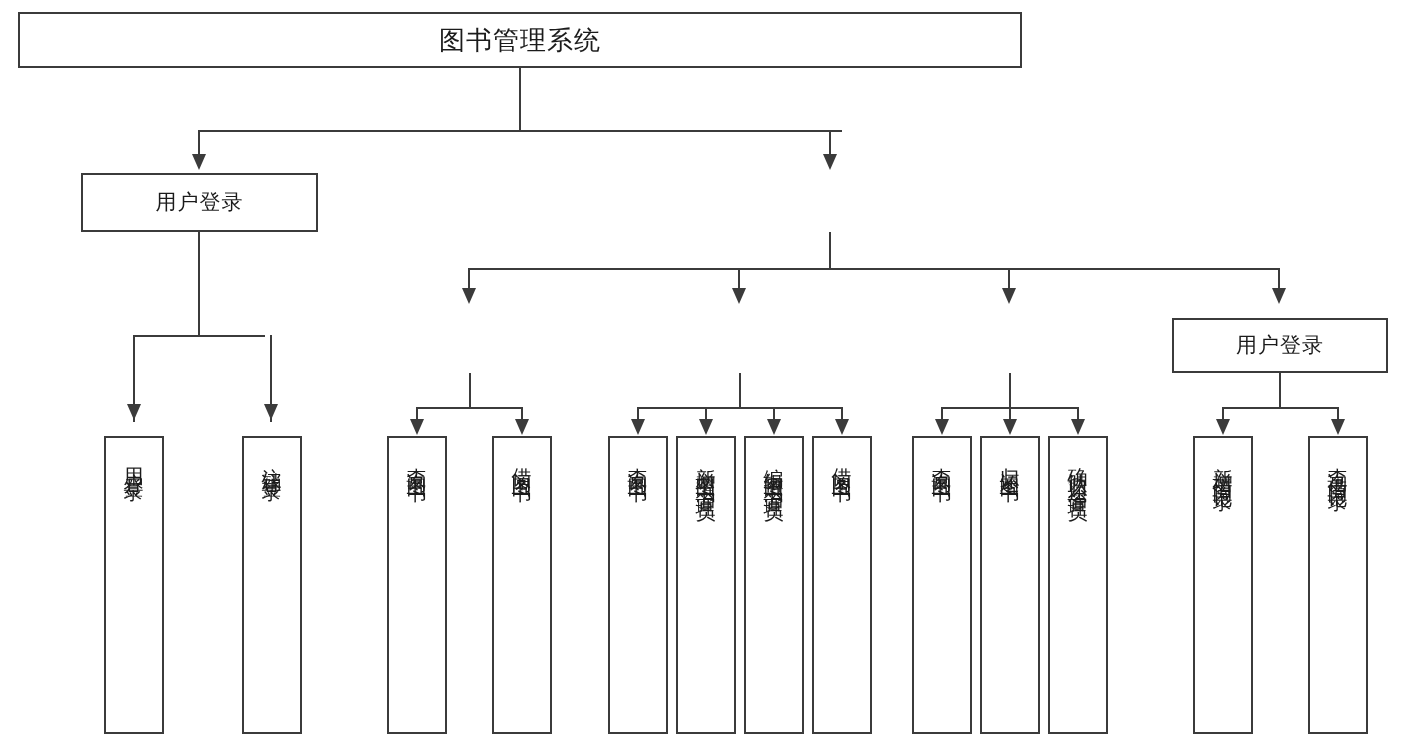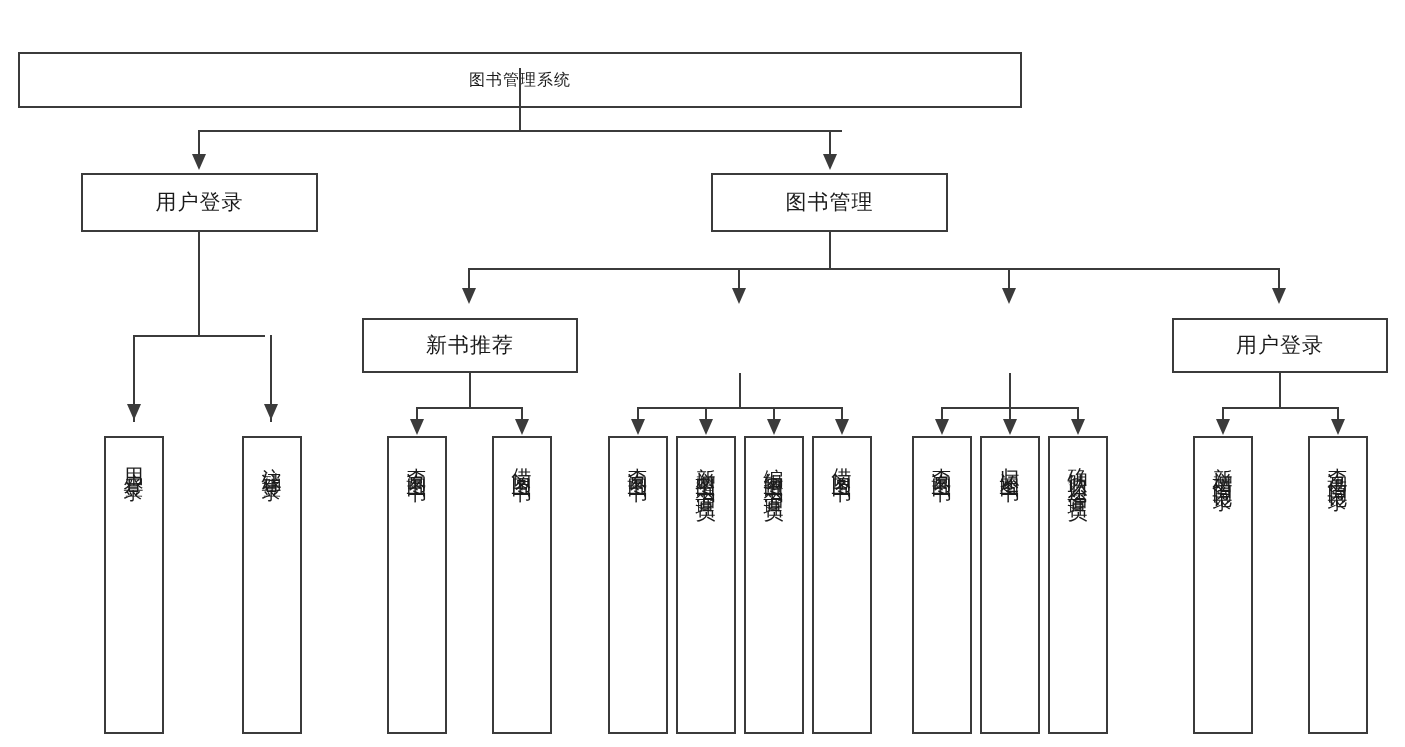--- a/index.html
+++ b/index.html
@@ -26,22 +26,21 @@
     align-items: center;
     justify-content: center;
     color: #1b1b1b;
     letter-spacing: 1px;
   }
   .node.h {
     font-size: 21px;
     line-height: 1.2;
   }
   .node.root {
-    font-size: 16px;
-    margin-top: 40px;
+    font-size: 26px;
   }
   .node.leaf {
     font-size: 20px;
     padding-top: 14px;
     align-items: flex-start;
     justify-content: center;
   }
   .vtext {
     writing-mode: vertical-rl;
     text-orientation: upright;
@@ -86,45 +85,39 @@
   <div class="ln h" style="left:198px; top:130px; width:644px;"></div>
 
   <div class="ln v" style="left:198px; top:130px; height:26px;"></div>
   <div class="arrow" style="left:192px; top:154px;"></div>
   <div class="ln v" style="left:829px; top:130px; height:26px;"></div>
   <div class="arrow" style="left:823px; top:154px;"></div>
 
   <div class="node h" style="left:81px; top:173px; width:237px; height:59px;">
     <span>用户登录</span>
   </div>
-  <div class="node h" style="left:711px; top:173px; width:237px; height:59px;">
-    <span>图书管理</span>
-  </div>
 
   <div class="ln v" style="left:198px; top:232px; height:103px;"></div>
   <div class="ln h" style="left:133px; top:335px; width:132px;"></div>
   <div class="ln v" style="left:133px; top:335px; height:87px;"></div>
   <div class="arrow" style="left:127px; top:404px;"></div>
   <div class="ln v" style="left:270px; top:335px; height:87px;"></div>
   <div class="arrow" style="left:264px; top:404px;"></div>
 
   <div class="ln v" style="left:829px; top:232px; height:36px;"></div>
   <div class="ln h" style="left:468px; top:268px; width:812px;"></div>
   <div class="ln v" style="left:468px; top:268px; height:32px;"></div>
   <div class="arrow" style="left:462px; top:288px;"></div>
   <div class="ln v" style="left:738px; top:268px; height:32px;"></div>
   <div class="arrow" style="left:732px; top:288px;"></div>
   <div class="ln v" style="left:1008px; top:268px; height:32px;"></div>
   <div class="arrow" style="left:1002px; top:288px;"></div>
   <div class="ln v" style="left:1278px; top:268px; height:32px;"></div>
   <div class="arrow" style="left:1272px; top:288px;"></div>
 
-  <div class="node h" style="left:362px; top:318px; width:216px; height:55px;">
-    <span>新书推荐</span>
-  </div>
   <div class="node h" style="left:1172px; top:318px; width:216px; height:55px;">
     <span>用户登录</span>
   </div>
 
   <div class="ln v" style="left:469px; top:373px; height:34px;"></div>
   <div class="ln h" style="left:416px; top:407px; width:107px;"></div>
   <div class="ln v" style="left:416px; top:407px; height:17px;"></div>
   <div class="arrow" style="left:410px; top:419px;"></div>
   <div class="ln v" style="left:521px; top:407px; height:17px;"></div>
   <div class="arrow" style="left:515px; top:419px;"></div>

